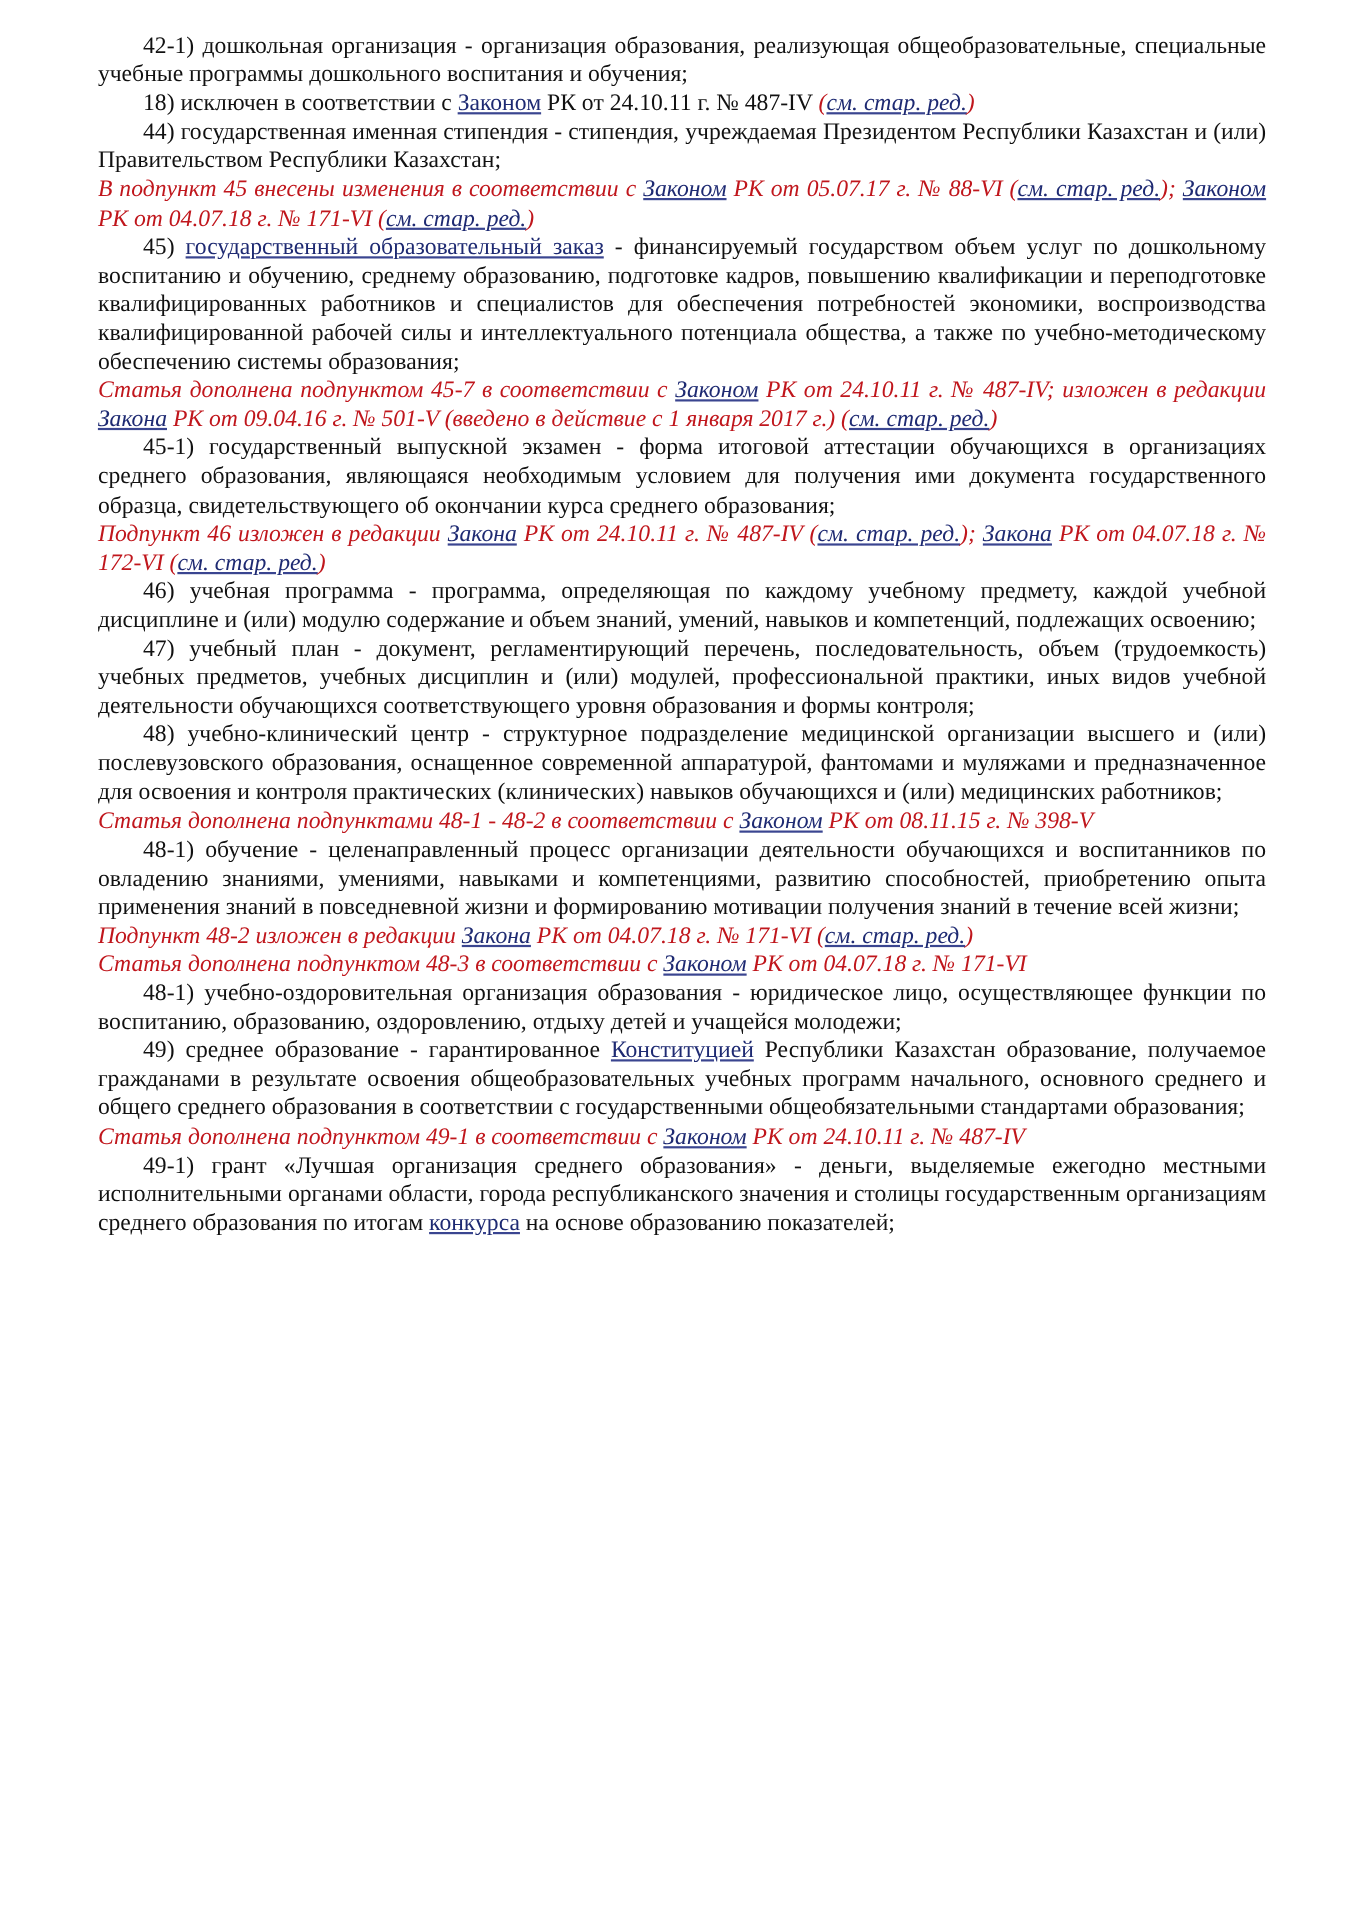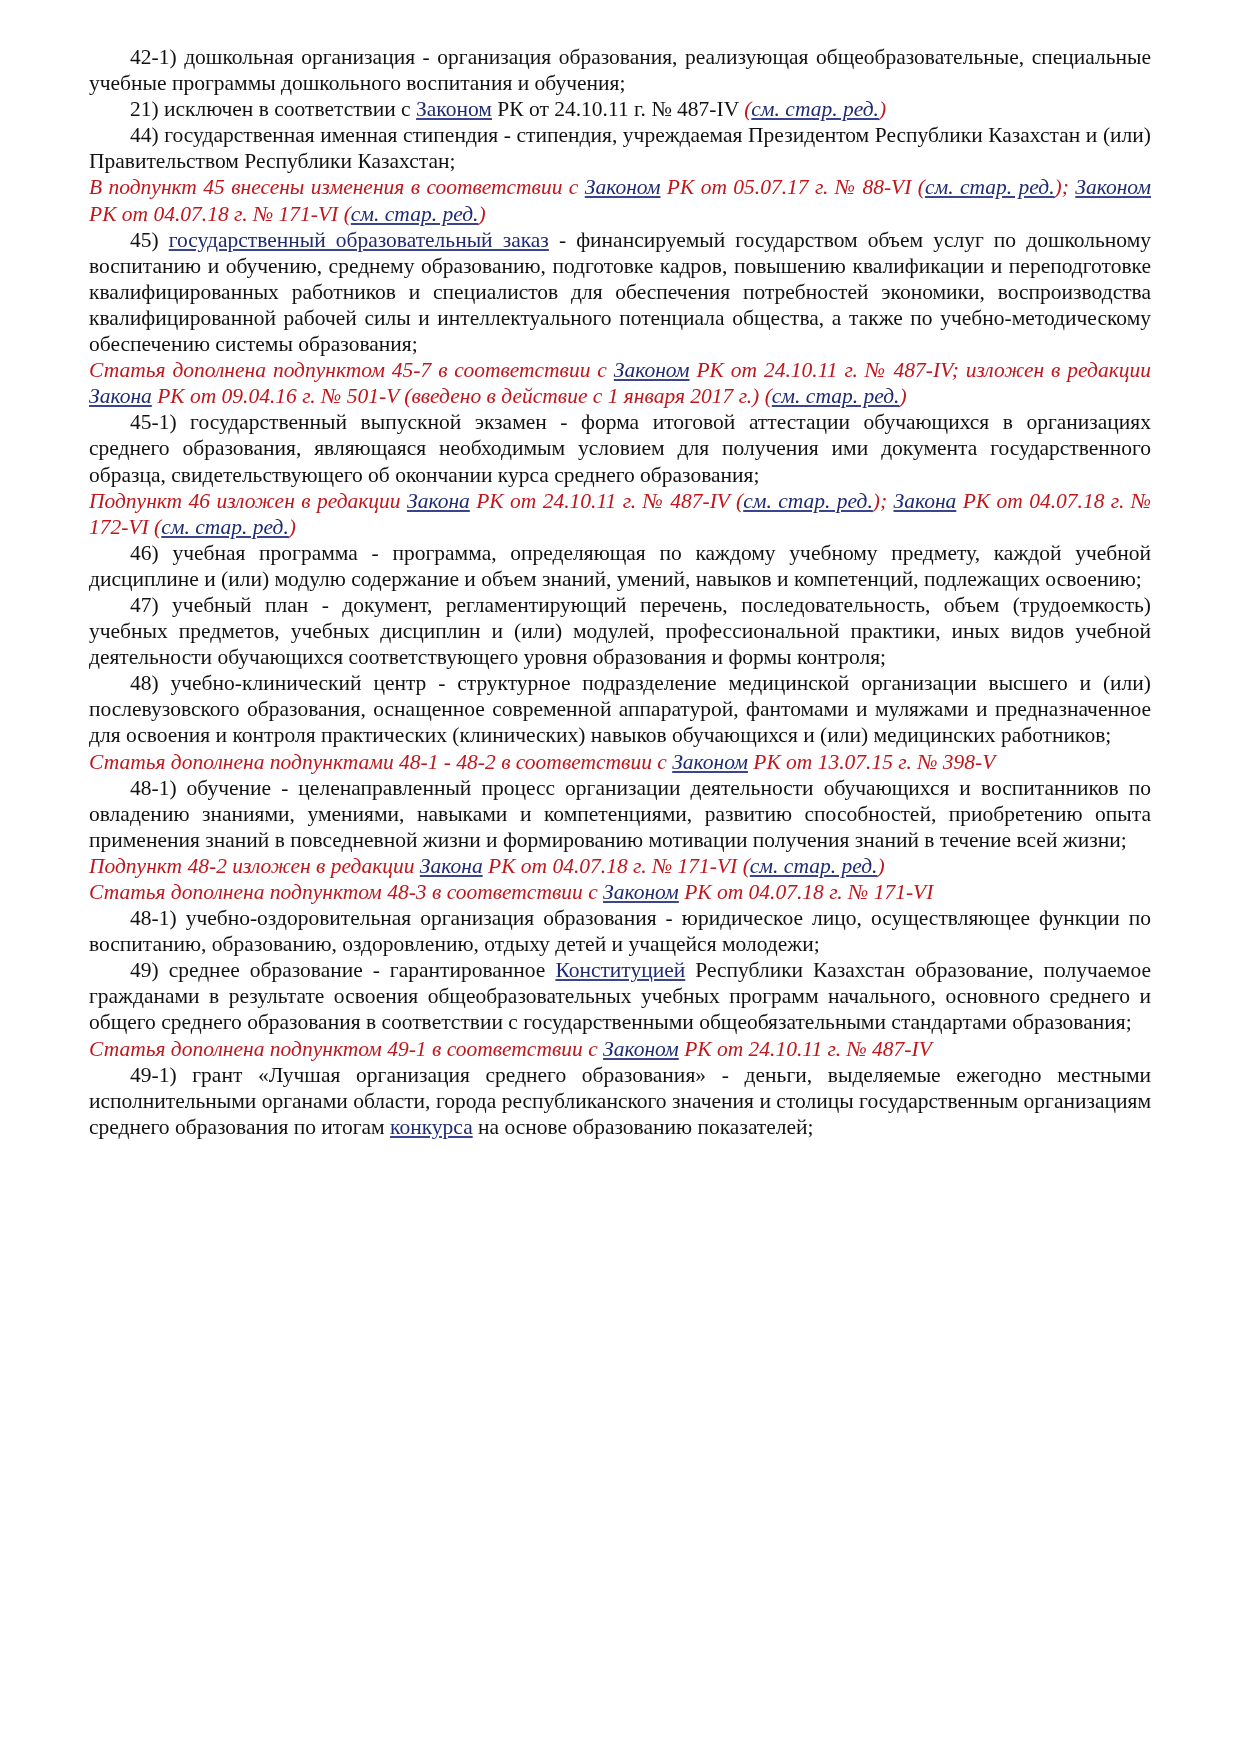--- a/index.html
+++ b/index.html
@@ -1,20 +1,20 @@
 <!DOCTYPE html>
 <html><head>
   <meta charset="utf-8">
   <style>
     html, body { margin: 0; padding: 0; background: #ffffff; }
     body { width: 1240px; height: 1754px; overflow: hidden; position: relative; }
     .page {
       position: absolute;
       left: 89px;
-      top: 44px;
+      top: 28px;
       width: 1062px;
       font-family: "Liberation Serif", serif;
       font-size: 21.5px;
       line-height: 26.1px;
       color: #111111;
     }
     .p {
       margin: 0;
       text-align: justify;
       text-align-last: left;
@@ -32,31 +32,31 @@
       text-underline-offset: 2px;
       cursor: pointer;
     }
     .note .lnk { font-style: italic; }
   </style>
 </head>
 <body>
 
 <div class="page" id="page">
     <p class="p body"><span>42-1) дошкольная организация - организация образования, реализующая общеобразовательные, специальные учебные программы дошкольного воспитания и обучения;</span></p>
-    <p class="p body"><span>21) исключен в соответствии с </span><a class="lnk">Законом</a><span> РК от 24.10.11 г. № 487-IV </span><span style="color: rgb(192, 22, 28); font-style: italic;">(</span><a class="lnk" style="font-style: italic;">см. стар. ред.</a><span style="color: rgb(192, 22, 28); font-style: italic;">)</span></p>
+    <p class="p body"><span>18) исключен в соответствии с </span><a class="lnk">Законом</a><span> РК от 24.10.11 г. № 487-IV </span><span style="color: rgb(192, 22, 28); font-style: italic;">(</span><a class="lnk" style="font-style: italic;">см. стар. ред.</a><span style="color: rgb(192, 22, 28); font-style: italic;">)</span></p>
     <p class="p body"><span>44) государственная именная стипендия - стипендия, учреждаемая Президентом Республики Казахстан и (или) Правительством Республики Казахстан;</span></p>
     <p class="p note"><span>В подпункт 45 внесены изменения в соответствии с </span><a class="lnk">Законом</a><span> РК от 05.07.17 г. № 88-VI (</span><a class="lnk">см. стар. ред.</a><span>); </span><a class="lnk">Законом</a><span> РК от 04.07.18 г. № 171-VI (</span><a class="lnk">см. стар. ред.</a><span>)</span></p>
     <p class="p body"><span>45) </span><a class="lnk">государственный образовательный заказ</a><span> - финансируемый государством объем услуг по дошкольному воспитанию и обучению, среднему образованию, подготовке кадров, повышению квалификации и переподготовке квалифицированных работников и специалистов для обеспечения потребностей экономики, воспроизводства квалифицированной рабочей силы и интеллектуального потенциала общества, а также по учебно-методическому обеспечению системы образования;</span></p>
     <p class="p note"><span>Статья дополнена подпунктом 45-7 в соответствии с </span><a class="lnk">Законом</a><span> РК от 24.10.11 г. № 487-IV; изложен в редакции </span><a class="lnk">Закона</a><span> РК от 09.04.16 г. № 501-V (введено в действие с 1 января 2017 г.) (</span><a class="lnk">см. стар. ред.</a><span>)</span></p>
     <p class="p body"><span>45-1) государственный выпускной экзамен - форма итоговой аттестации обучающихся в организациях среднего образования, являющаяся необходимым условием для получения ими документа государственного образца, свидетельствующего об окончании курса среднего образования;</span></p>
     <p class="p note"><span>Подпункт 46 изложен в редакции </span><a class="lnk">Закона</a><span> РК от 24.10.11 г. № 487-IV (</span><a class="lnk">см. стар. ред.</a><span>); </span><a class="lnk">Закона</a><span> РК от 04.07.18 г. № 172-VI (</span><a class="lnk">см. стар. ред.</a><span>)</span></p>
     <p class="p body"><span>46) учебная программа - программа, определяющая по каждому учебному предмету, каждой учебной дисциплине и (или) модулю содержание и объем знаний, умений, навыков и компетенций, подлежащих освоению;</span></p>
     <p class="p body"><span>47) учебный план - документ, регламентирующий перечень, последовательность, объем (трудоемкость) учебных предметов, учебных дисциплин и (или) модулей, профессиональной практики, иных видов учебной деятельности обучающихся соответствующего уровня образования и формы контроля;</span></p>
     <p class="p body"><span>48) учебно-клинический центр - структурное подразделение медицинской организации высшего и (или) послевузовского образования, оснащенное современной аппаратурой, фантомами и муляжами и предназначенное для освоения и контроля практических (клинических) навыков обучающихся и (или) медицинских работников;</span></p>
-    <p class="p note"><span>Статья дополнена подпунктами 48-1 - 48-2 в соответствии с </span><a class="lnk">Законом</a><span> РК от 13.07.15 г. № 398-V</span></p>
+    <p class="p note"><span>Статья дополнена подпунктами 48-1 - 48-2 в соответствии с </span><a class="lnk">Законом</a><span> РК от 08.11.15 г. № 398-V</span></p>
     <p class="p body"><span>48-1) обучение - целенаправленный процесс организации деятельности обучающихся и воспитанников по овладению знаниями, умениями, навыками и компетенциями, развитию способностей, приобретению опыта применения знаний в повседневной жизни и формированию мотивации получения знаний в течение всей жизни;</span></p>
     <p class="p note"><span>Подпункт 48-2 изложен в редакции </span><a class="lnk">Закона</a><span> РК от 04.07.18 г. № 171-VI (</span><a class="lnk">см. стар. ред.</a><span>)</span></p>
     <p class="p note"><span>Статья дополнена подпунктом 48-3 в соответствии с </span><a class="lnk">Законом</a><span> РК от 04.07.18 г. № 171-VI</span></p>
     <p class="p body"><span>48-1) учебно-оздоровительная организация образования - юридическое лицо, осуществляющее функции по воспитанию, образованию, оздоровлению, отдыху детей и учащейся молодежи;</span></p>
     <p class="p body"><span>49) среднее образование - гарантированное </span><a class="lnk">Конституцией</a><span> Республики Казахстан образование, получаемое гражданами в результате освоения общеобразовательных учебных программ начального, основного среднего и общего среднего образования в соответствии с государственными общеобязательными стандартами образования;</span></p>
     <p class="p note"><span>Статья дополнена подпунктом 49-1 в соответствии с </span><a class="lnk">Законом</a><span> РК от 24.10.11 г. № 487-IV</span></p>
     <p class="p body"><span>49-1) грант «Лучшая организация среднего образования» - деньги, выделяемые ежегодно местными исполнительными органами области, города республиканского значения и столицы государственным организациям среднего образования по итогам </span><a class="lnk">конкурса</a><span> на основе образованию показателей;</span></p>
   </div>
 
 </body></html>

